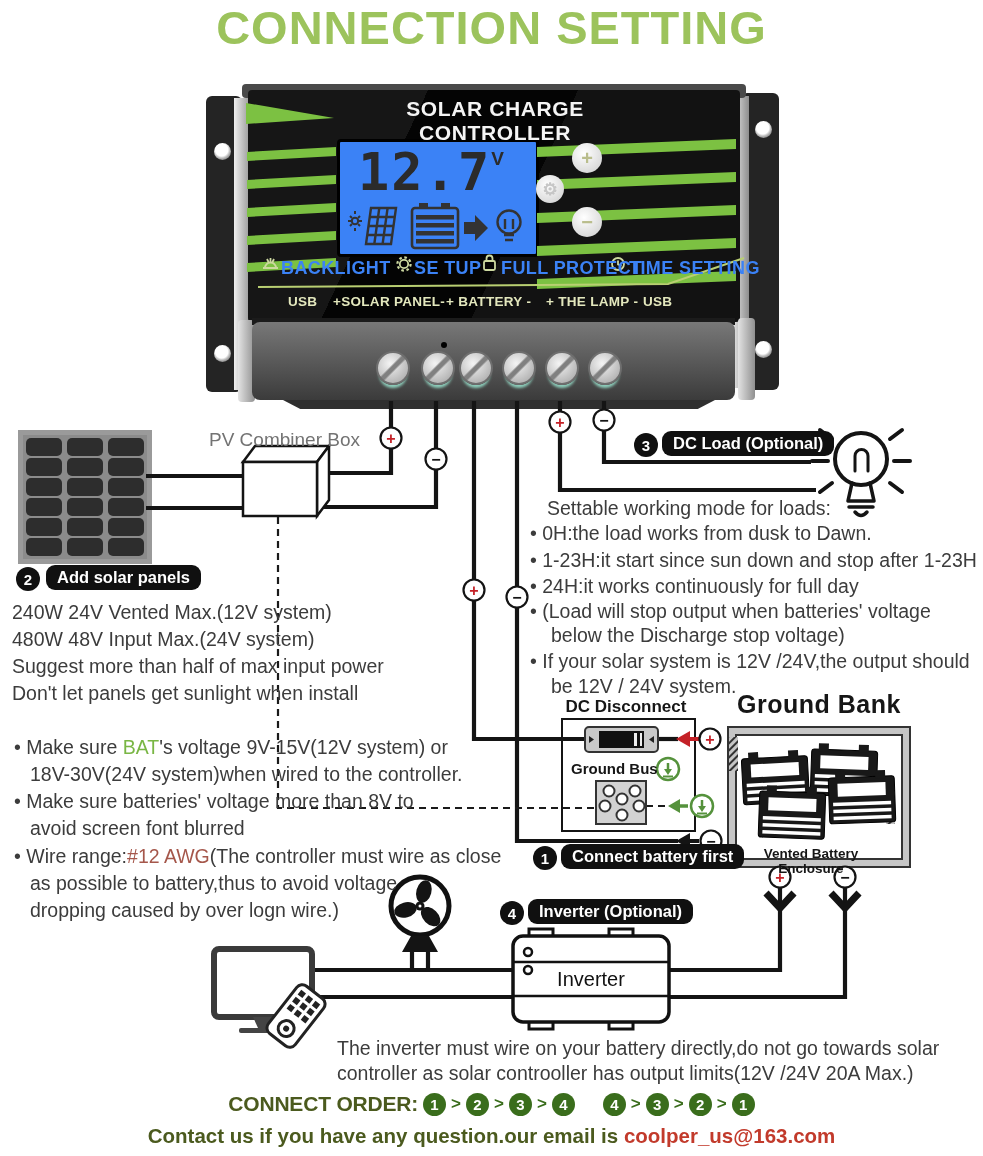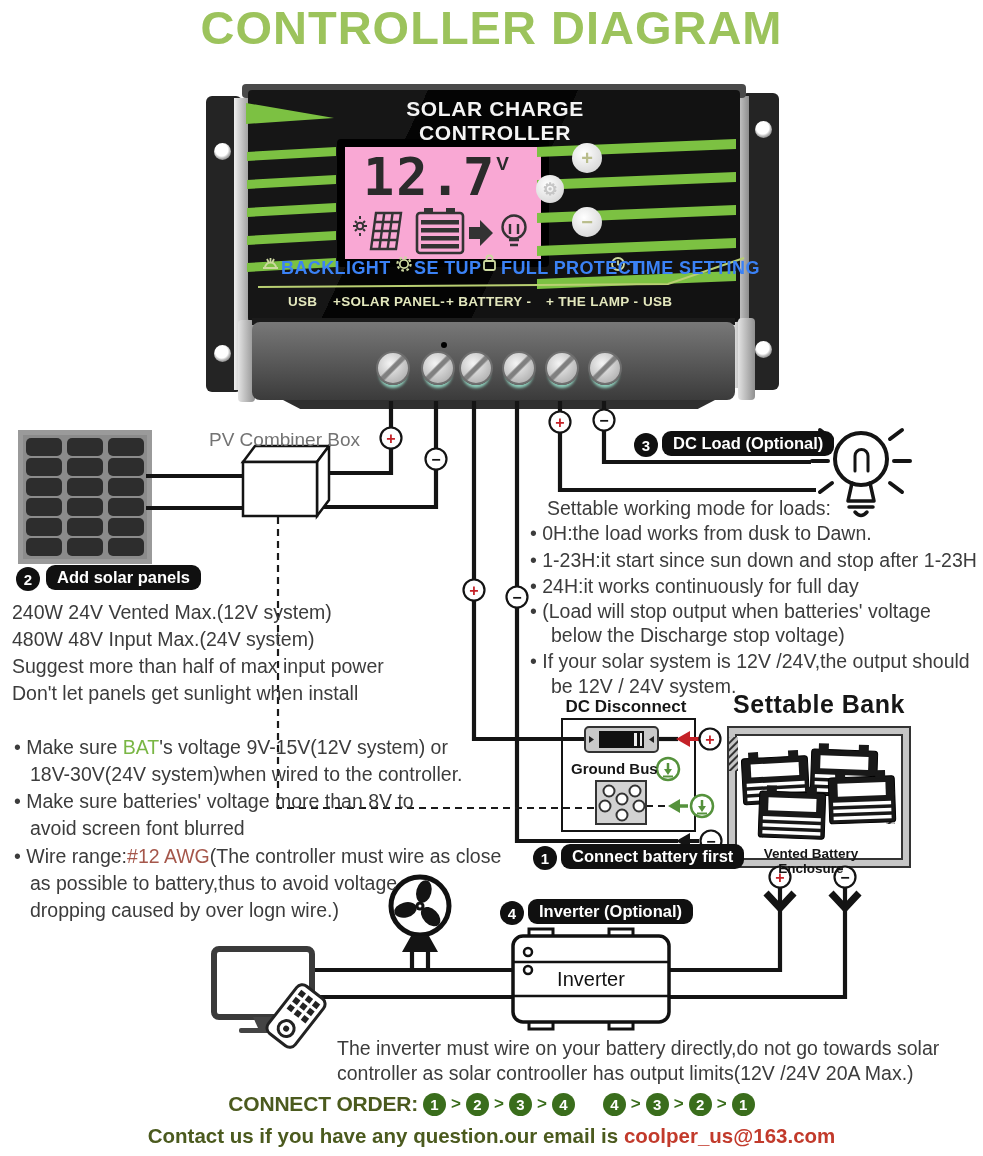--- a/index.html
+++ b/index.html
@@ -8,21 +8,21 @@
   .abs{position:absolute;}
   .ttl{width:983px;text-align:center;top:0;left:0;font-size:47px;font-weight:bold;
        color:#9cc35c;letter-spacing:1px;}
   
   .flange{background:#242424;border-radius:6px;}
   .hole{border-radius:50%;background:radial-gradient(circle at 45% 40%,#fff 45%,#bbb 60%,#555 90%);}
   .silver{background:linear-gradient(90deg,#efefef,#8d8d8d);}
   .cbody{background:linear-gradient(115deg,#161616 0 30%,#040404 30% 55%,#121212 55%);border-radius:4px;}
   .ccap{background:#4a4a4a;border-radius:4px;}
   .ctitle{color:#f4f4f4;font-weight:bold;font-size:21px;letter-spacing:.6px;text-align:center;}
-  .lcd{background:#f9a8d4;border:8px solid #000000;border-radius:4px;}
+  .lcd{background:#3b82f6;border:3px solid #000000;border-radius:4px;}
   .digits{font-family:"DejaVu Sans Mono",monospace;font-weight:bold;font-size:52px;color:#2b2b2b;
           letter-spacing:2px;line-height:1;}
   .lcdV{font-weight:bold;font-size:19px;color:#2b2b2b;}
   .btn{border-radius:50%;background:radial-gradient(circle at 40% 35%,#ffffff,#d9d9d9 75%);
        display:flex;align-items:center;justify-content:center;color:#b9bd8c;font-weight:bold;}
   .fnlabel{color:#3b82f6;font-weight:bold;font-size:18px;letter-spacing:.4px;}
   .tlabel{color:#e3e7bd;font-weight:bold;font-size:13.5px;letter-spacing:.3px;}
   .tblock{background:linear-gradient(#787878,#3b3b3b);border-radius:8px;}
   .tcap{background:linear-gradient(90deg,#e3e3e3,#909090);border-radius:4px;}
   .tshadow{background:#2f2f2f;clip-path:polygon(0 0,100% 0,96% 100%,4% 100%);}
@@ -60,21 +60,21 @@
            color:#4b5a1e;}
   .email{color:#c23a2b;}
   .z1{z-index:1}.z2{z-index:2}.z3{z-index:3}
   svg text{font-family:"Liberation Sans",sans-serif;}
 </style>
 </head>
 <body>
 
 <div class="canvas">
 
-  <div class="abs ttl z3">CONTROLLER DIAGRAM</div>
+  <div class="abs ttl z3">CONNECTION SETTING</div>
 
   <div class="abs flange z1" style="left:206px;top:96px;width:36px;height:296px"></div>
   <div class="abs flange z1" style="left:741px;top:93px;width:38px;height:297px"></div>
   <div class="abs hole z1" style="left:214px;top:143px;width:17px;height:17px"></div>
   <div class="abs hole z1" style="left:214px;top:345px;width:17px;height:17px"></div>
   <div class="abs hole z1" style="left:755px;top:121px;width:17px;height:17px"></div>
   <div class="abs hole z1" style="left:755px;top:341px;width:17px;height:17px"></div>
   <div class="abs silver z1" style="left:234px;top:98px;width:18px;height:292px"></div>
   <div class="abs silver z1" style="left:731px;top:96px;width:18px;height:292px"></div>
   <div class="abs ccap z1" style="left:242px;top:84px;width:504px;height:14px"></div>
@@ -402,21 +402,21 @@
     <span>• Wire range:</span><span class="awg">#12 AWG</span><span>(The controller must wire as close</span>
   </div>
   <div class="abs note z3" style="left:30px;top:872px">as possible to battery,thus to avoid voltage</div>
   <div class="abs note z3" style="left:30px;top:899px">dropping caused by over logn wire.)</div>
 
   <div class="abs h-bold z3" style="left:545px;top:697px;width:162px;text-align:center;font-size:17px">DC Disconnect</div>
   <div class="abs h-bold z3" style="left:571px;top:760px;font-size:15px">Ground Bus</div>
   <div class="abs badge z3" style="left:533px;top:846px">1</div>
   <div class="abs pill z3" style="left:561px;top:844px">Connect battery first</div>
 
-  <div class="abs h-bold z3" style="left:727px;top:690px;width:184px;text-align:center;font-size:25px;letter-spacing:.5px">Settable Bank</div>
+  <div class="abs h-bold z3" style="left:727px;top:690px;width:184px;text-align:center;font-size:25px;letter-spacing:.5px">Ground Bank</div>
   <div class="abs h-bold z3" style="left:731px;top:846px;width:160px;text-align:center;font-size:13.5px">Vented Battery Enclosure</div>
 
   <div class="abs badge z3" style="left:500px;top:901px">4</div>
   <div class="abs pill z3" style="left:528px;top:899px">Inverter (Optional)</div>
   <div class="abs note z3" style="left:337px;top:1037px">The inverter must wire on your battery directly,do not go towards solar</div>
   <div class="abs note z3" style="left:337px;top:1062px">controller as solar controoller has output limits(12V /24V 20A Max.)</div>
 
   <div class="abs orderline z3">
     <span class="olabel">CONNECT ORDER:</span>
     <span class="ocircle">1</span>

